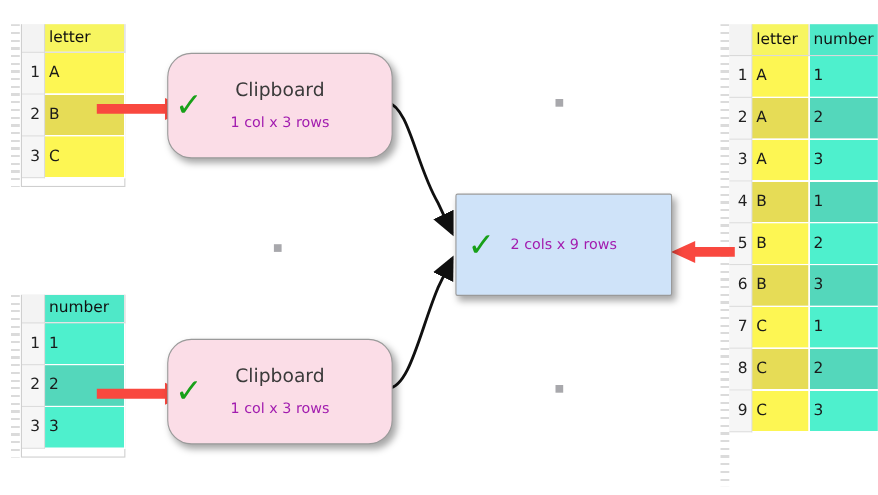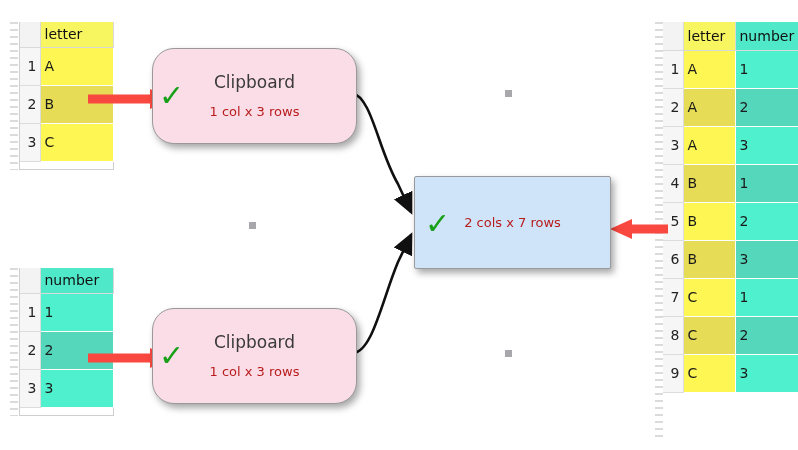--- a/index.html
+++ b/index.html
@@ -103,21 +103,21 @@
     box-shadow:3px 4px 7px rgba(0,0,0,.35);
   }
   .node-title{
     font-size:17px;
     color:#3a3a3a;
     line-height:1;
     margin-bottom:14px;
   }
   .node-sub{
     font-size:13px;
-    color:#b91c1c;
+    color:#a21caf;
     line-height:1;
   }
   .tick{
     position:absolute;
     left:6px;
     top:50%;
     transform:translateY(-50%);
     font-size:30px;
     color:#18a018;
     line-height:1;
@@ -277,16 +277,16 @@
   </div>
 
   <div class="node node-clipboard" style="left:152px;top:308px;width:205px;height:96px;">
     <span class="tick">✓</span>
     <div class="node-title">Clipboard</div>
     <div class="node-sub">1 col x 3 rows</div>
   </div>
 
   <div class="node node-cross" style="left:414px;top:176px;width:197px;height:93px;">
     <span class="tick tick-cross">✓</span>
-    <div class="node-sub">2 cols x 7 rows</div>
+    <div class="node-sub">2 cols x 9 rows</div>
   </div>
 
 </div>
 
 </body></html>

